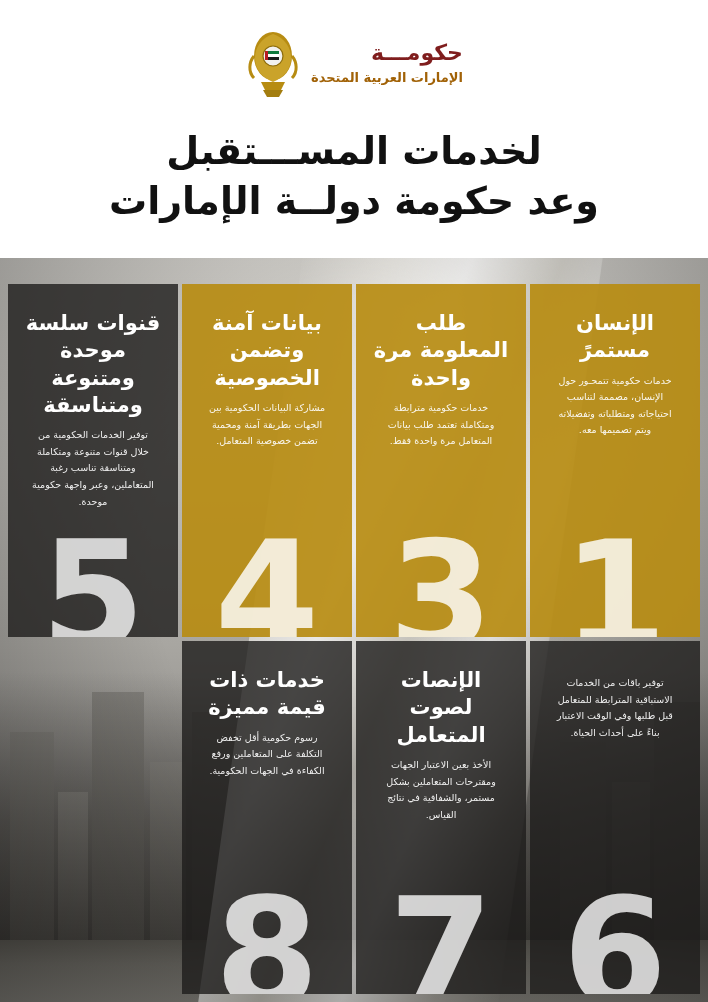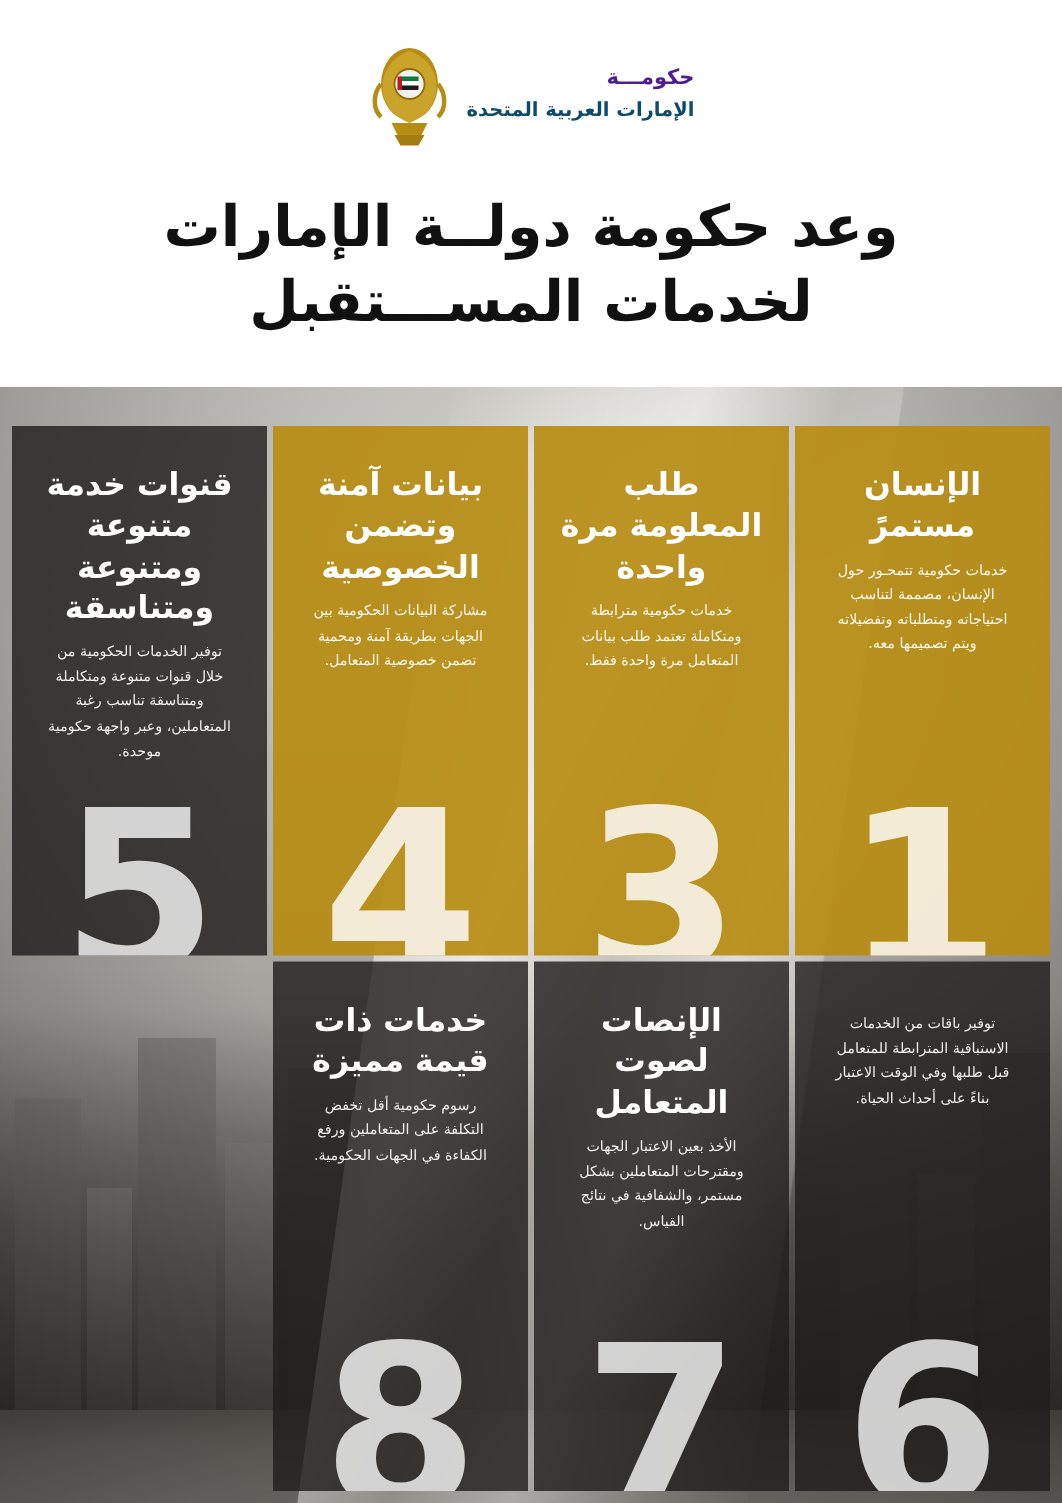--- a/index.html
+++ b/index.html
@@ -34,29 +34,29 @@
     height: 74px;
     position: relative;
   }
   .emblem svg { display: block; }
   .gov-name {
     text-align: right;
     line-height: 1.15;
     color: #111;
   }
   .gov-name .line1 {
-    font-size: 14px;
+    font-size: 22px;
     font-weight: bold;
     letter-spacing: 1px;
-    color: #4c1d95;
+    color: #7f1d1d;
   }
   .gov-name .line2 {
     font-size: 13px;
     font-weight: bold;
-    color: #0c4a6e;
+    color: #a16207;
     margin-top: 6px;
     text-align: right;
   }
 
   .main-title {
     margin-top: 26px;
     text-align: center;
     color: #111111;
     font-weight: bold;
     font-size: 38px;
@@ -201,22 +201,22 @@
         <rect x="20" y="25" width="3" height="9" fill="#b81b21"></rect>
         <path d="M16 56 L40 56 L36 64 L20 64 Z" fill="#b78c12"></path>
         <path d="M18 64 L38 64 L34 71 L22 71 Z" fill="#a37d0f"></path>
         <path d="M9 30 C4 36 3 46 9 52" fill="none" stroke="#b78c12" stroke-width="3"></path>
         <path d="M47 30 C52 36 53 46 47 52" fill="none" stroke="#b78c12" stroke-width="3"></path>
       </svg>
     </div>
   </div>
 
   <div class="main-title">
+    <span class="t-line">لخدمات المســـتقبل</span>
     <span class="t-line">وعد حكومة دولــة الإمارات</span>
-    <span class="t-line">لخدمات المســـتقبل</span>
   </div>
 </div>
 
 <div class="poster">
   <div class="bg-sky"></div>
 
   <div class="bg-city"></div>
   <div class="bld" style="left:10px;  width:44px; height:210px;"></div>
   <div class="bld" style="left:58px;  width:30px; height:150px;"></div>
   <div class="bld" style="left:92px;  width:52px; height:250px;"></div>
@@ -245,21 +245,21 @@
       <div class="card-num">3</div>
     </div>
 
     <div class="card gold">
       <div class="card-title">بيانات آمنة وتضمن الخصوصية</div>
       <div class="card-desc">مشاركة البيانات الحكومية بين الجهات بطريقة آمنة ومحمية تضمن خصوصية المتعامل.</div>
       <div class="card-num">4</div>
     </div>
 
     <div class="card dark">
-      <div class="card-title">قنوات خدمة متنوعة ومتنوعة ومتناسقة</div>
+      <div class="card-title">قنوات سلسة موحدة ومتنوعة ومتناسقة</div>
       <div class="card-desc">توفير الخدمات الحكومية من خلال قنوات متنوعة ومتكاملة ومتناسقة تناسب رغبة المتعاملين، وعبر واجهة حكومية موحدة.</div>
       <div class="card-num">5</div>
     </div>
 
     <div class="card dark">
       <div class="card-desc">توفير باقات من الخدمات الاستباقية المترابطة للمتعامل قبل طلبها وفي الوقت الاعتبار بناءً على أحداث الحياة.</div>
       <div class="card-num">6</div>
     </div>
 
     <div class="card dark">

